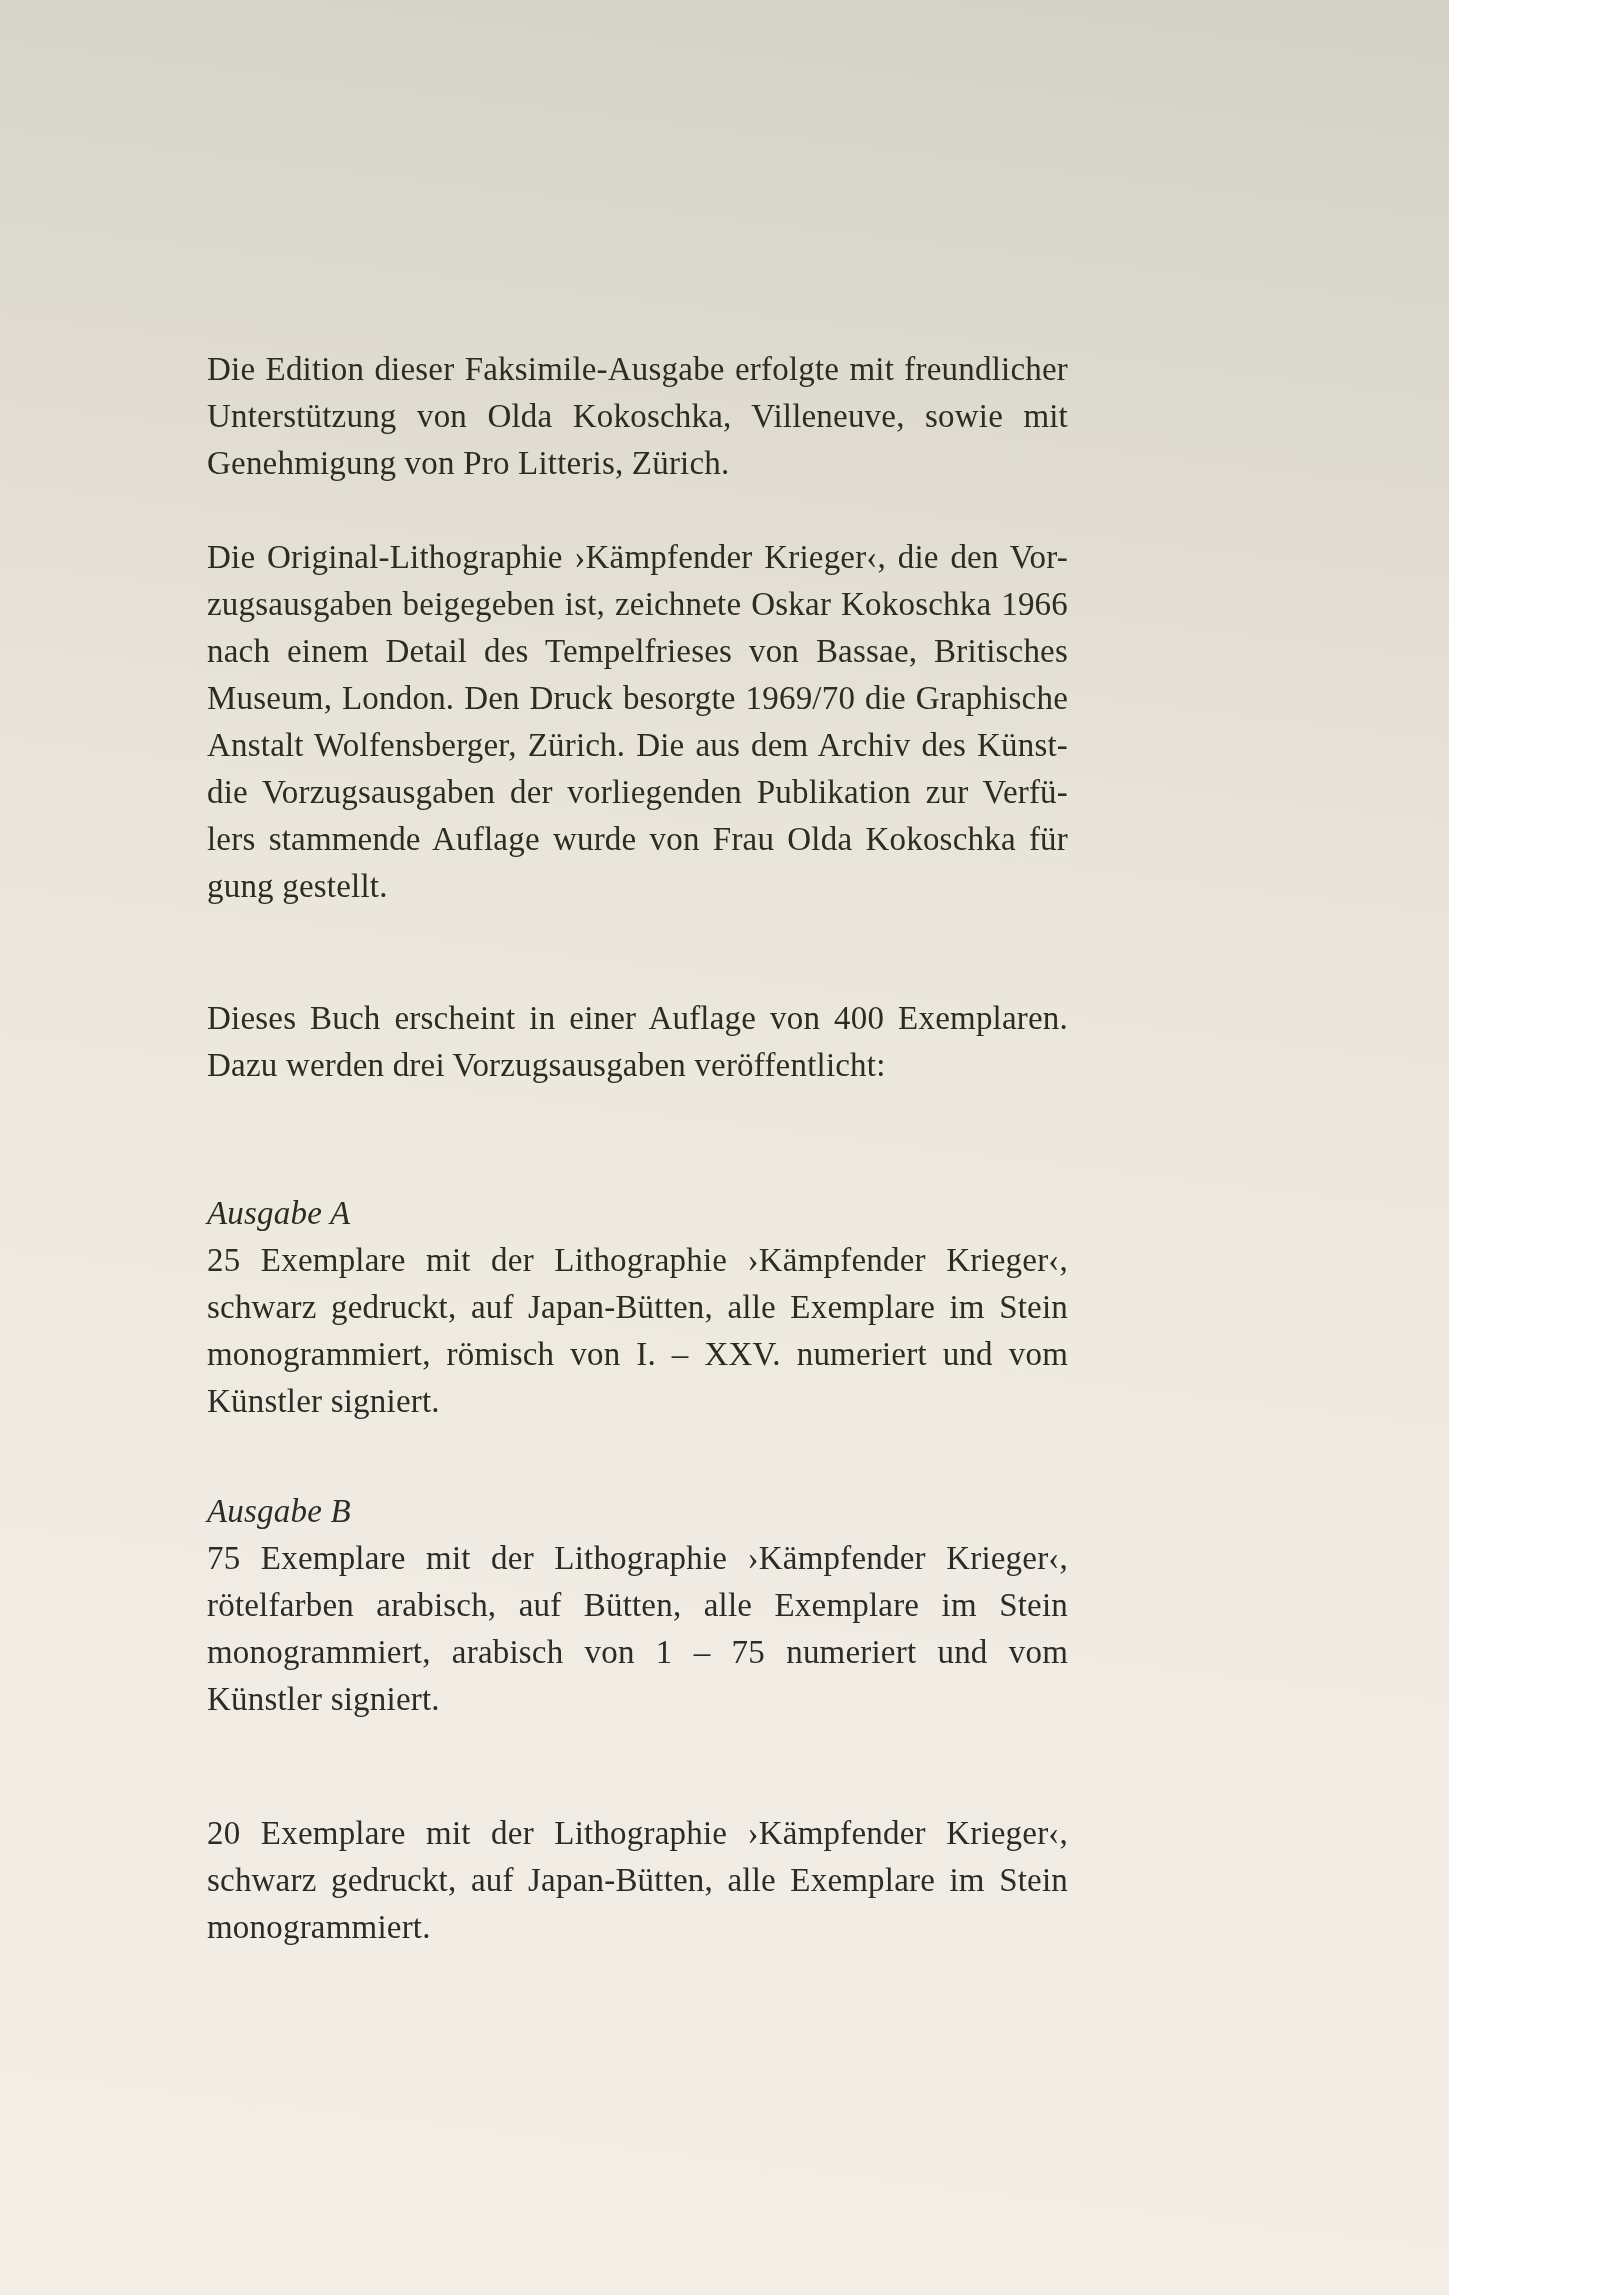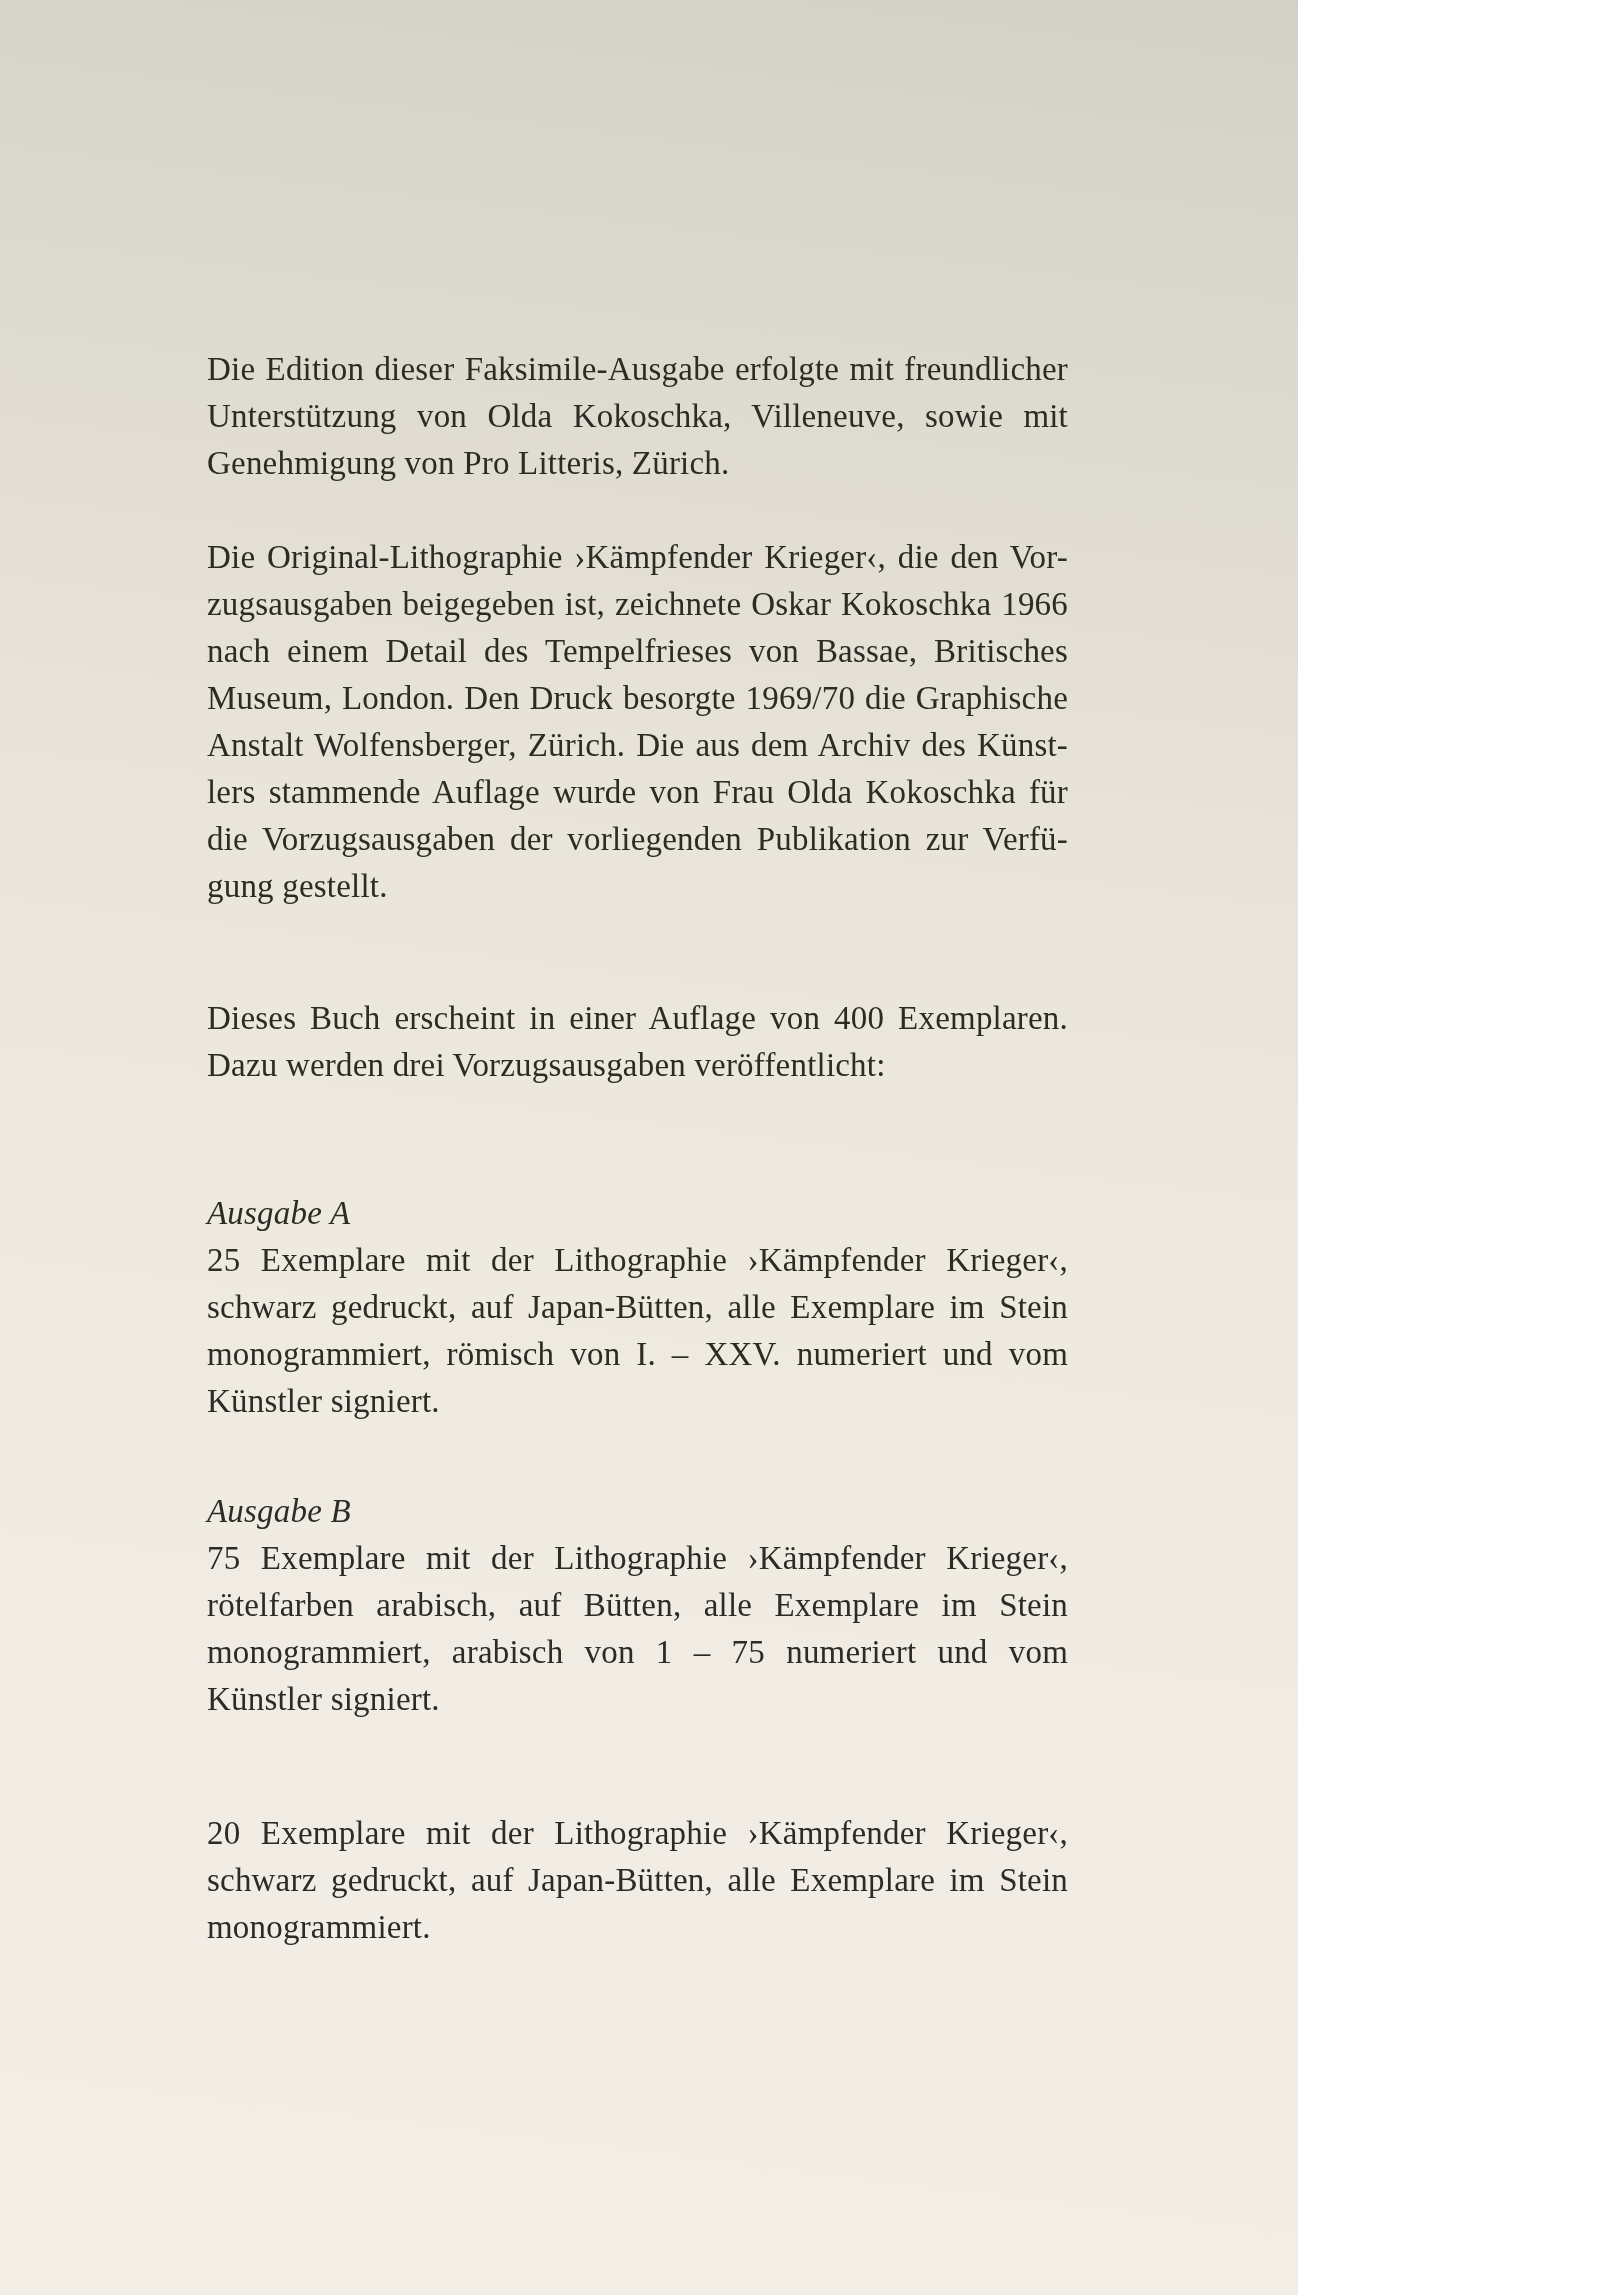--- a/index.html
+++ b/index.html
@@ -3,21 +3,21 @@
 <meta charset="utf-8">
 <style>
   html, body { margin: 0; padding: 0; }
   body {
     width: 1611px;
     height: 2295px;
     font-family: "Liberation Serif", "DejaVu Serif", serif;
   }
   .page {
     position: relative;
-    width: 1298px;
+    width: 1449px;
     height: 2295px;
     overflow: hidden;
     background:
       linear-gradient(187deg,
         #d3d0c6 0%,
         #d9d6cc 10%,
         #e0dcd2 22%,
         #e8e4da 36%,
         #eee9df 52%,
         #f1ece3 70%,
@@ -65,22 +65,22 @@
       <div class="line">Unterstützung von Olda Kokoschka, Villeneuve, sowie mit</div>
       <div class="line last">Genehmigung von Pro Litteris, Zürich.</div>
     </section>
 
     <section class="para s-litho">
       <div class="line">Die Original-Lithographie ›Kämpfender Krieger‹, die den Vor-</div>
       <div class="line">zugsausgaben beigegeben ist, zeichnete Oskar Kokoschka 1966</div>
       <div class="line">nach einem Detail des Tempelfrieses von Bassae, Britisches</div>
       <div class="line">Museum, London. Den Druck besorgte 1969/70 die Graphische</div>
       <div class="line">Anstalt Wolfensberger, Zürich. Die aus dem Archiv des Künst-</div>
+      <div class="line">die Vorzugsausgaben der vorliegenden Publikation zur Verfü-</div>
       <div class="line">lers stammende Auflage wurde von Frau Olda Kokoschka für</div>
-      <div class="line">die Vorzugsausgaben der vorliegenden Publikation zur Verfü-</div>
       <div class="line last">gung gestellt.</div>
     </section>
 
     <section class="para s-auflage">
       <div class="line">Dieses Buch erscheint in einer Auflage von 400 Exemplaren.</div>
       <div class="line last">Dazu werden drei Vorzugsausgaben veröffentlicht:</div>
     </section>
 
     <section class="para s-ausgabe-a">
       <div class="line heading">Ausgabe A</div>

